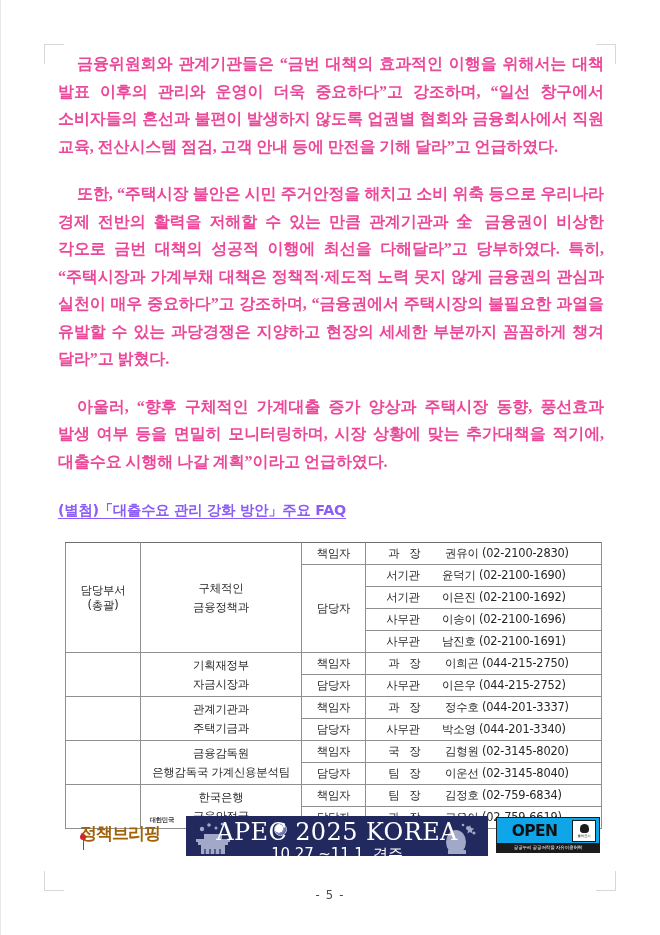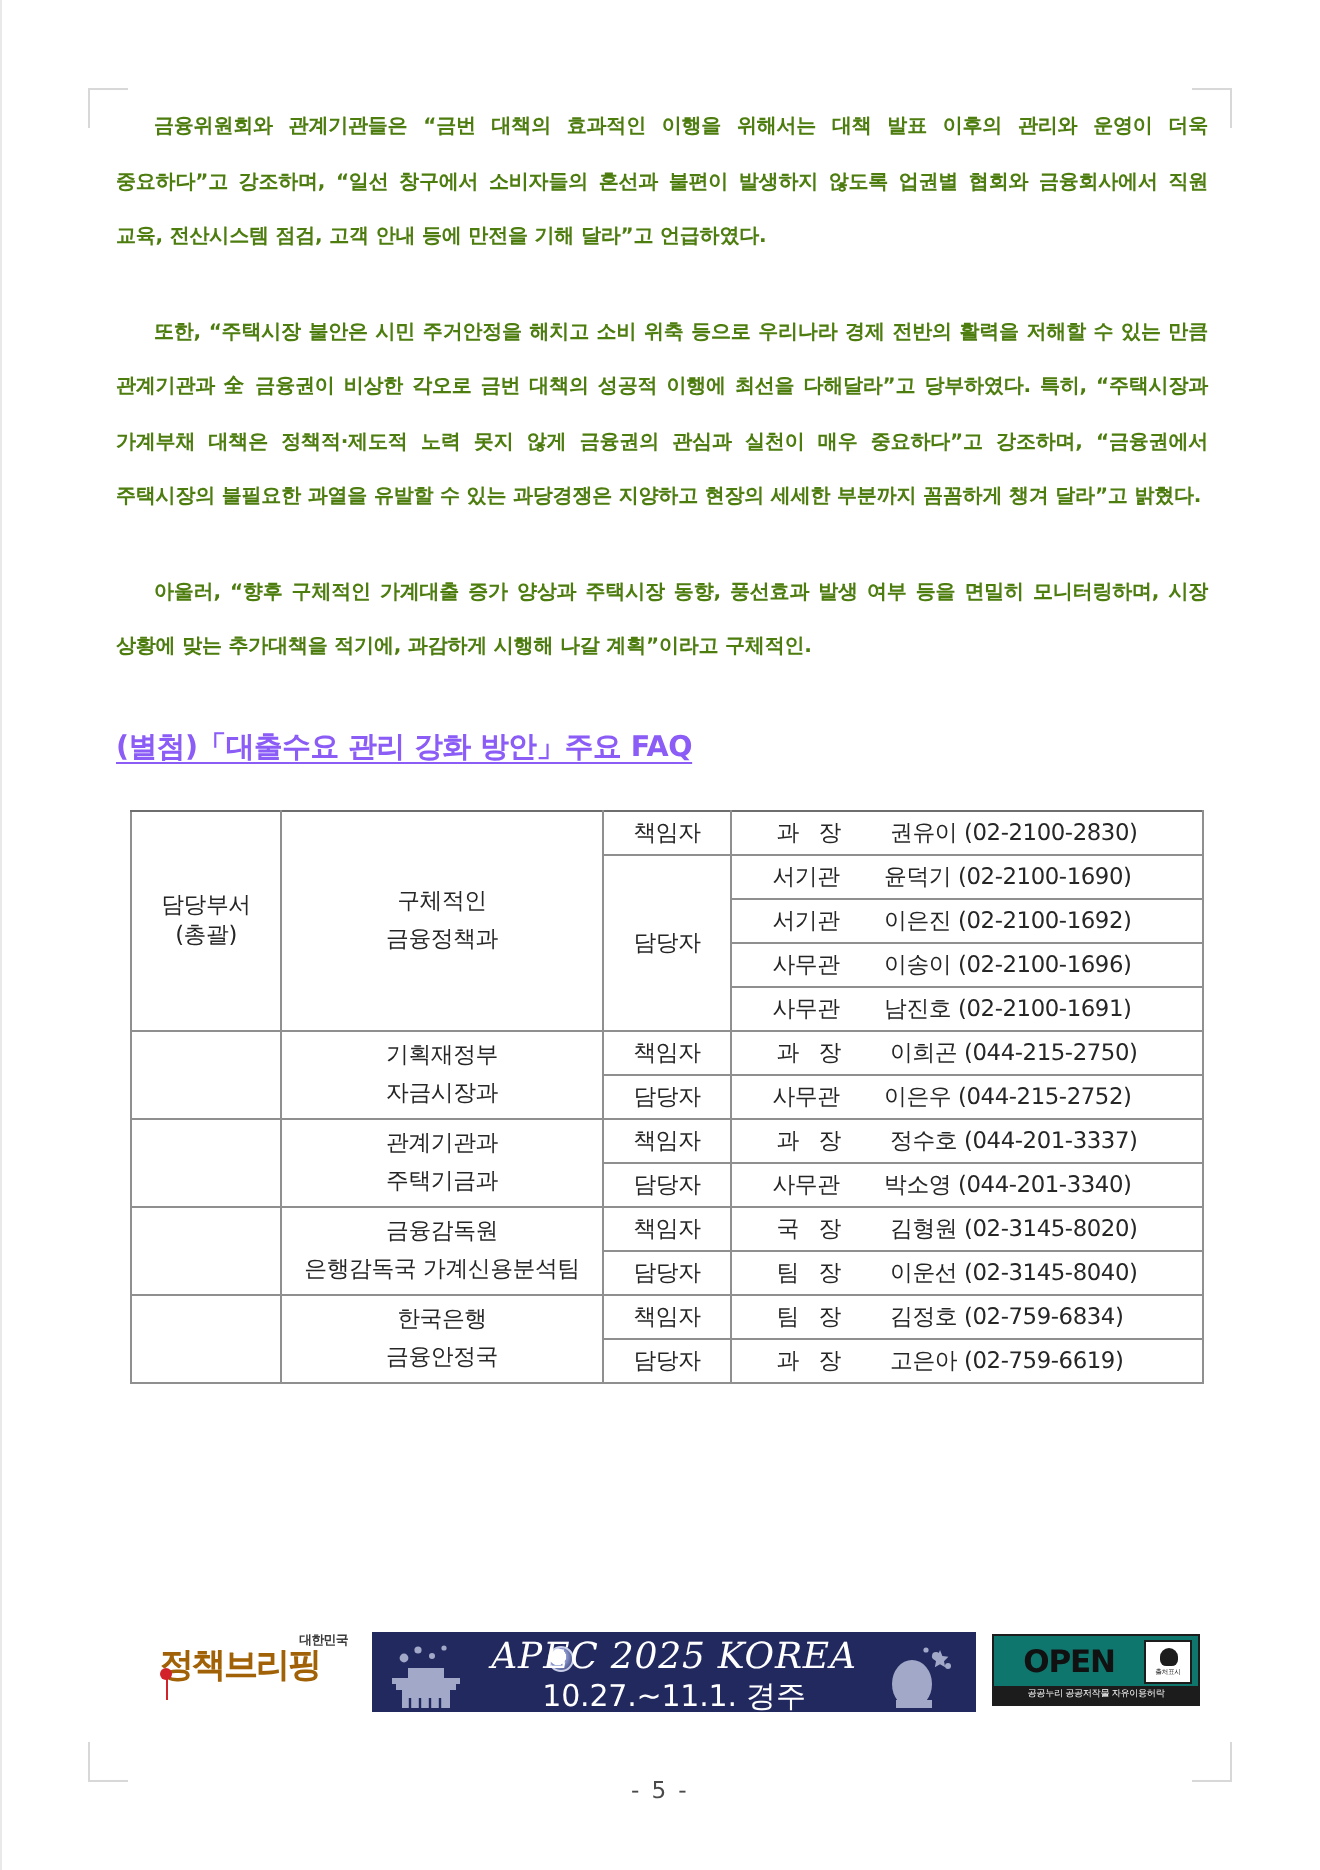--- a/index.html
+++ b/index.html
@@ -64,29 +64,30 @@
   
   #content {
     position: absolute;
     left: 58px;
     top: 50px;
     width: 546px;
   }
 
   p.para {
     margin: 0 0 20px 0;
-    font-size: 10px;
+    font-size: 16px;
     line-height: 27.5px;
-    color: #4d7c0f;
+    color: #ec4899;
     text-align: justify;
     text-justify: inter-character;
     text-indent: 19px;
     font-weight: 700;
     letter-spacing: -0.1px;
     word-break: keep-all;
+    font-family: Liberation Serif, serif;
   }
   p.para:last-of-type { margin-bottom: 0; }
 
   
   .attach-title {
     margin: 26px 0 0 0;
     font-size: 14.3px;
     font-weight: 700;
     color: #8b5cf6;
     letter-spacing: -0.2px;
@@ -215,24 +216,23 @@
     position: absolute;
     left: 0;
     right: 0;
     top: 4px;
     text-align: center;
     color: #ffffff;
     line-height: 1.05;
   }
   .apec-main {
     font-family: "DejaVu Serif", "Liberation Serif", serif;
-    font-size: 18px;
+    font-size: 24px;
     letter-spacing: 0.4px;
     display: block;
-    font-style: italic;
   }
   .apec-sub {
     font-size: 15px;
     display: block;
     margin-top: 2px;
     letter-spacing: -0.1px;
   }
   .apec-moon {
     position: absolute;
     left: 88px;
@@ -256,21 +256,21 @@
 
   
   .logo-open {
     position: absolute;
     right: 4px;
     top: 5px;
     width: 104px;
     height: 36px;
     border: 1.4px solid #1c1c1c;
     box-sizing: border-box;
-    background: #0f766e;
+    background: #0ea5e9;
     display: flex;
     flex-direction: column;
   }
   .open-row {
     display: flex;
     flex: 1 1 auto;
     align-items: center;
   }
   .open-word {
     flex: 1 1 auto;
@@ -337,21 +337,21 @@
 
   <div class="crop-mark cm-tl"></div>
   <div class="crop-mark cm-tr"></div>
   <div class="crop-mark cm-bl"></div>
   <div class="crop-mark cm-br"></div>
 
   <div id="content">
 
     <p class="para">금융위원회와 관계기관들은 “금번 대책의 효과적인 이행을 위해서는 대책 발표 이후의 관리와 운영이 더욱 중요하다”고 강조하며, “일선 창구에서 소비자들의 혼선과 불편이 발생하지 않도록 업권별 협회와 금융회사에서 직원 교육, 전산시스템 점검, 고객 안내 등에 만전을 기해 달라”고 언급하였다.</p>
     <p class="para">또한, “주택시장 불안은 시민 주거안정을 해치고 소비 위축 등으로 우리나라 경제 전반의 활력을 저해할 수 있는 만큼 관계기관과 全 금융권이 비상한 각오로 금번 대책의 성공적 이행에 최선을 다해달라”고 당부하였다. 특히, “주택시장과 가계부채 대책은 정책적·제도적 노력 못지 않게 금융권의 관심과 실천이 매우 중요하다”고 강조하며, “금융권에서 주택시장의 불필요한 과열을 유발할 수 있는 과당경쟁은 지양하고 현장의 세세한 부분까지 꼼꼼하게 챙겨 달라”고 밝혔다.</p>
-    <p class="para">아울러, “향후 구체적인 가계대출 증가 양상과 주택시장 동향, 풍선효과 발생 여부 등을 면밀히 모니터링하며, 시장 상황에 맞는 추가대책을 적기에, 과감하게 시행해 나갈 계획”이라고 구체적인.</p>
+    <p class="para">아울러, “향후 구체적인 가계대출 증가 양상과 주택시장 동향, 풍선효과 발생 여부 등을 면밀히 모니터링하며, 시장 상황에 맞는 추가대책을 적기에, 대출수요 시행해 나갈 계획”이라고 언급하였다.</p>
 
     <div class="attach-title">(별첨)「대출수요 관리 강화 방안」주요 FAQ</div>
 
     <div class="table-wrap">
       <table class="contact-table">
         <tbody id="contact-tbody">
             <tr class="group-start">
               <td class="col-dept" rowspan="5">
                 <div>담당부서</div>
                 <div>(총괄)</div>

